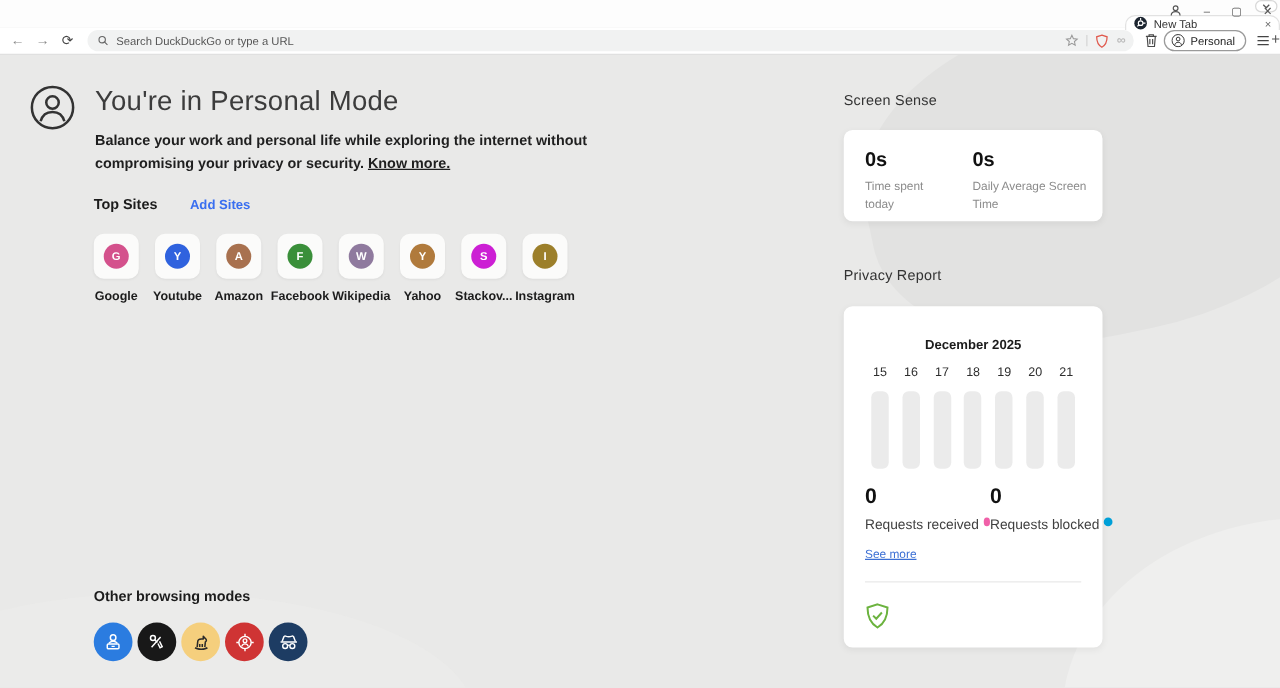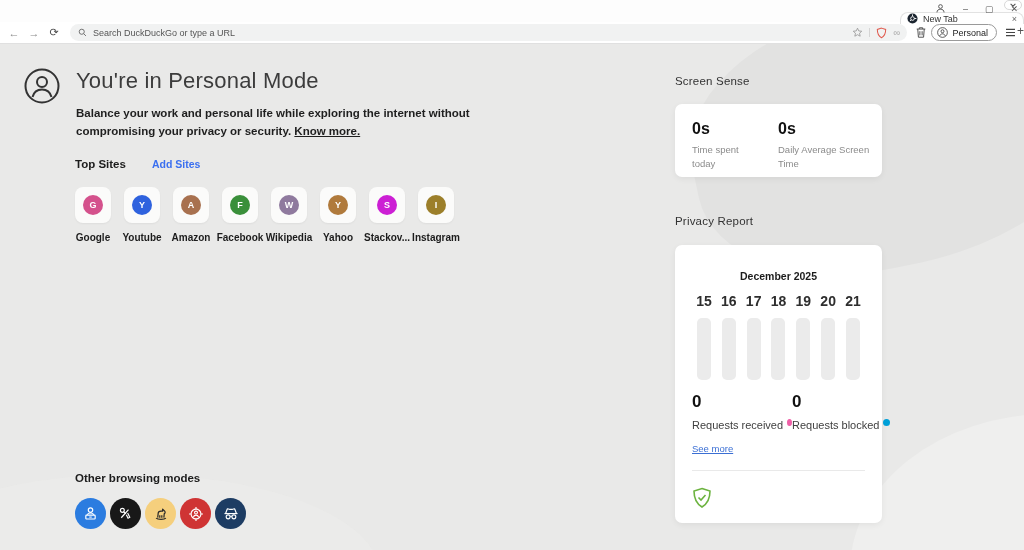--- a/index.html
+++ b/index.html
@@ -64,21 +64,21 @@
   .stat-value { font-size:16px; font-weight:700; color:#111; }
   .stat-label { margin-top:5px; font-size:9.5px; color:#8b8b8b; line-height:1.45; }
   .stat:first-child .stat-label { width:58px; }
   .stat:last-child .stat-label { width:96px; }
 
   .pr-title { margin-top:38px; }
   .pr-card { margin-top:18px; padding:25px 17px 14px; }
   .pr-month { text-align:center; font-size:10.5px; font-weight:700; color:#1c1c1c; }
   .pr-days { display:flex; justify-content:space-between; padding:0 2px; margin-top:11px; }
   .pr-col { width:20px; display:flex; flex-direction:column; align-items:center; }
-  .pr-day { font-size:14px; font-weight:700; color:#2e2e2e; }
+  .pr-day { font-size:10px; font-weight:400; color:#2e2e2e; }
   .pr-bars { display:flex; justify-content:space-between; padding:0 2px; margin-top:9px; }
   .pr-bar { width:14px; height:62px; background:#ebebeb; border-radius:5px; }
   .pr-stats { display:flex; margin-top:12px; }
   .pr-stat { width:100px; }
   .pr-zero { font-size:17px; font-weight:700; color:#111; }
   .pr-label { margin-top:7px; font-size:11px; color:#3f3f3f; display:flex; align-items:flex-start; gap:4px; white-space:nowrap; }
   .dot { width:7px; height:7px; border-radius:50%; display:inline-block; }
   .see-more { display:inline-block; margin-top:12px; font-size:9.5px; color:#3b6fd4; text-decoration:underline; }
   .pr-divider { height:1px; background:#e9e9e9; margin:14px 0 16px; }
   .safe { display:flex; gap:9px; }

